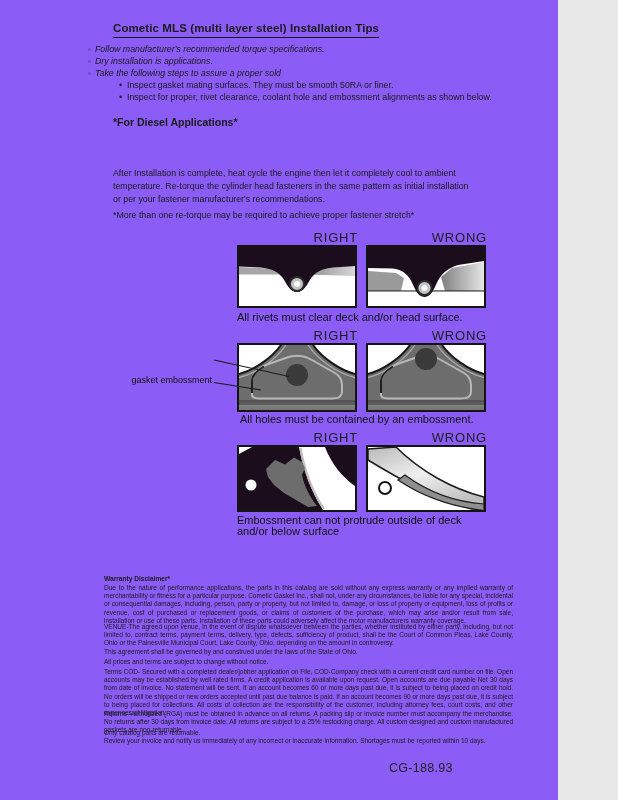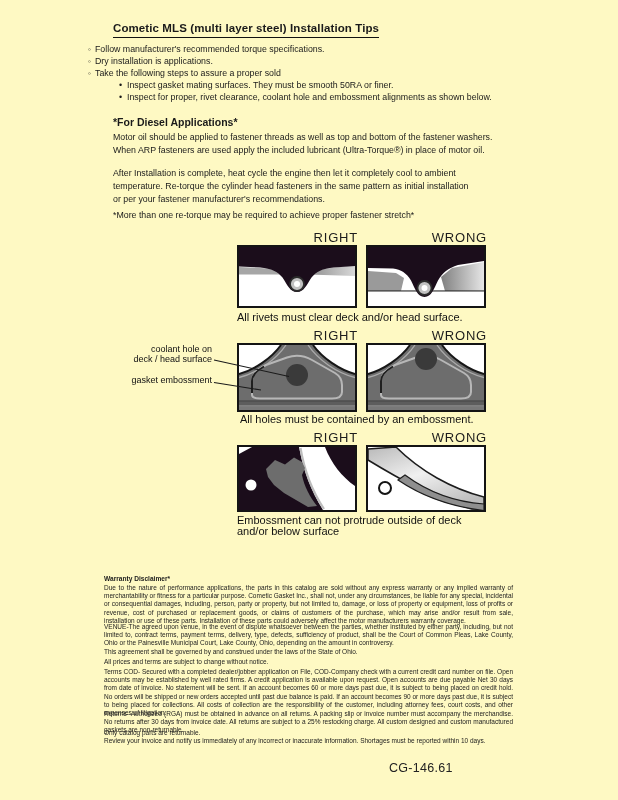--- a/index.html
+++ b/index.html
@@ -1,20 +1,20 @@
 <!DOCTYPE html>
 <html><head>
 <meta charset="utf-8">
 <style>
   html,body{margin:0;padding:0;background:#e8e8e8;}
-  #page{position:relative;width:618px;height:800px;background:#fef9c3;overflow:hidden;
+  #page{position:relative;width:558px;height:800px;background:#8b5cf6;overflow:hidden;
         font-family:"Liberation Sans",sans-serif;color:#1a1a1a;}
   #title{position:absolute;left:113px;top:22px;margin:0;font-size:11.5px;font-weight:bold;
          display:inline-block;border-bottom:1.6px solid #111;padding-bottom:2.5px;letter-spacing:0.1px;}
-  .bullet{position:absolute;left:88px;font-size:8.8px;line-height:11px;white-space:nowrap;}
+  .bullet{position:absolute;left:88px;font-size:8.8px;line-height:11px;white-space:nowrap;font-style:italic;}
   .bullet .bm{display:inline-block;width:7px;font-size:8px;}
   .subbullet{position:absolute;left:119px;font-size:8.8px;line-height:11px;white-space:nowrap;}
   .subbullet .bm{display:inline-block;width:8px;font-size:9px;}
   .h2{position:absolute;left:113px;margin:0;font-size:10.5px;font-weight:bold;}
   .para{position:absolute;left:113px;width:400px;font-size:8.8px;line-height:13px;white-space:pre-line;}
   .dlabel{position:absolute;width:121px;text-align:right;font-size:13px;letter-spacing:0.8px;color:#1c1c1c;}
   .dbox{position:absolute;width:116px;border:2.5px solid #141414;background:#fff;line-height:0;}
   .caption{position:absolute;font-size:11px;line-height:10.5px;white-space:pre-line;color:#111;}
   .ann{position:absolute;left:100px;width:112px;text-align:right;font-size:9px;line-height:9.8px;color:#111;white-space:pre-line;}
   #leader-overlay{position:absolute;left:0;top:0;pointer-events:none;}
@@ -40,22 +40,20 @@
     <span class="bm">◦</span><span>Take the following steps to assure a proper sold</span>
   </div>
   <div class="subbullet" style="top:80px">
     <span class="bm">•</span><span>Inspect gasket mating surfaces.  They must be smooth 50RA or finer.</span>
   </div>
   <div class="subbullet" style="top:92px">
     <span class="bm">•</span><span>Inspect for proper, rivet clearance, coolant hole and embossment alignments as shown below.</span>
   </div>
 
   <h2 class="h2" style="top:116px">*For Diesel Applications*</h2>
-  <div class="para" style="top:131px">Motor oil should be applied to fastener threads as well as top and bottom of the fastener washers.
-When ARP fasteners are used apply the included lubricant (Ultra-Torque®) in place of motor oil.</div>
   <div class="para" style="top:167px">After Installation is complete, heat cycle the engine then let it completely cool to ambient
 temperature. Re-torque the cylinder head fasteners in the same pattern as initial installation
 or per your fastener manufacturer's recommendations.</div>
   <div class="para" style="top:209px">*More than one re-torque may be required to achieve proper fastener stretch*</div>
 
   <div class="dlabel" style="left:237px;top:230px">RIGHT</div>
   <div class="dlabel" style="left:366px;top:230px">WRONG</div>
 
   <div class="dbox" style="left:237px;top:245px;height:59px">
     <svg viewBox="0 0 116 59" width="116" height="59">
@@ -90,22 +88,20 @@
       <circle cx="56.5" cy="41" r="7" fill="#c2c2c2" stroke="#2b2b2b" stroke-width="1.8"></circle>
       <circle cx="56.5" cy="41" r="3" fill="#ffffff"></circle>
     </svg>
   </div>
 
   <div class="caption" style="left:237px;top:312px">All rivets must clear deck and/or head surface.</div>
 
   <div class="dlabel" style="left:237px;top:328px">RIGHT</div>
   <div class="dlabel" style="left:366px;top:328px">WRONG</div>
 
-  <div class="ann" style="top:345px">coolant hole on
-deck / head surface</div>
   <div class="ann" style="top:376px">gasket embossment</div>
 
   <div class="dbox" style="left:237px;top:343px;height:65px">
     <svg viewBox="0 0 116 65" width="116" height="65">
       <rect width="116" height="65" fill="#6d6d6d"></rect>
       <rect y="55.5" width="116" height="1.2" fill="#3f3f3f"></rect>
       <rect y="56.7" width="116" height="3.8" fill="#5d5d5d"></rect>
       <rect y="60.5" width="116" height="1" fill="#9a9a9a"></rect>
       <rect y="61.5" width="116" height="3.5" fill="#787878"></rect>
       <path d="M0,0 L42,0 C33,13 15,25 0,29 Z" fill="#ffffff"></path>
@@ -182,15 +178,15 @@
   <div class="legal-h" style="top:575px">Warranty Disclaimer*</div>
   <div class="legal-p" style="top:584px">Due to the nature of performance applications, the parts in this catalog are sold without any express warranty or any implied warranty of merchantability or fitness for a particular purpose.  Cometic Gasket Inc., shall not, under any circumstances, be liable for any special, incidental or consequential damages, including, person, party or property, but not limited to, damage, or loss of property or equipment, loss of profits or revenue, cost of purchased or replacement goods, or claims of customers of the purchase, which may arise and/or result from sale, installation or use of these parts.  Installation of these parts could adversely affect the motor manufacturers warranty coverage.</div>
   <div class="legal-p" style="top:623px">VENUE-The agreed upon venue, in the event of dispute whatsoever between the parties, whether instituted by either party, including, but not limited to, contract terms, payment terms, delivery, type, defects, sufficiency of product, shall be the Court of Common Pleas, Lake County, Ohio or the Painesville Municipal Court, Lake County, Ohio, depending on the amount in controversy.
 This agreement shall be governed by and construed under the laws of the State of Ohio.</div>
   <div class="legal-p" style="top:658px">All prices and terms are subject to change without notice.</div>
   <div class="legal-p" style="top:668px">Terms COD- Secured with a completed dealer/jobber application on File, COD-Company check with a current credit card number on file.  Open accounts may be established by well rated firms.  A credit application is available upon request.  Open accounts are due payable Net 30 days from date of invoice.  No statement will be sent.  If an account becomes 60 or more days past due, it is subject to being placed on credit hold.  No orders will be shipped or new orders accepted until past due balance is paid.  If an account becomes 90 or more days past due, it is subject to being placed for collections.  All costs of collection are the responsibility of the customer, including attorney fees, court costs, and other expenses of litigation.</div>
   <div class="legal-p" style="top:710px">Returns- Authorized (RGA) must be obtained in advance on all returns.  A packing slip or invoice number must accompany the merchandise.  No returns after 30 days from invoice date.  All returns are subject to a 25% restocking charge.  All custom designed and custom manufactured gaskets are non-returnable.</div>
   <div class="legal-p" style="top:729px">Only catalog parts are returnable.
 Review your invoice and notify us immediately of any incorrect or inaccurate information.  Shortages must be reported within 10 days.</div>
 
-  <div id="footer-code">CG-146.61</div>
+  <div id="footer-code">CG-188.93</div>
 
 </div>
 
 </body></html>

